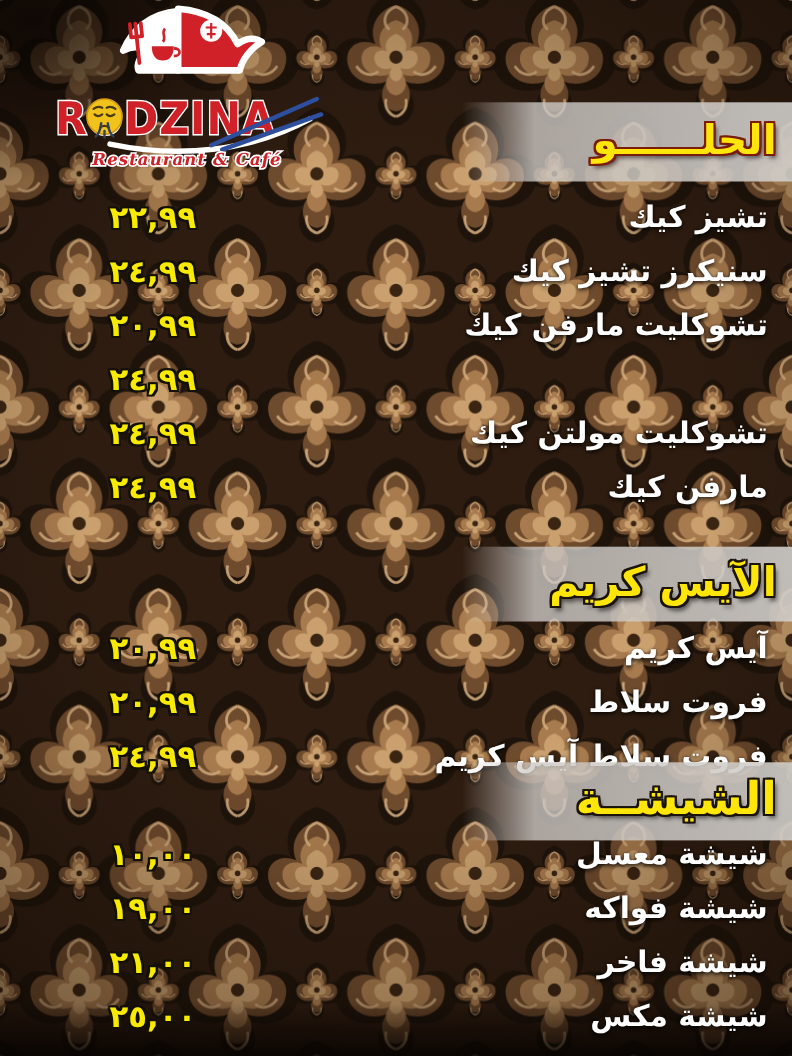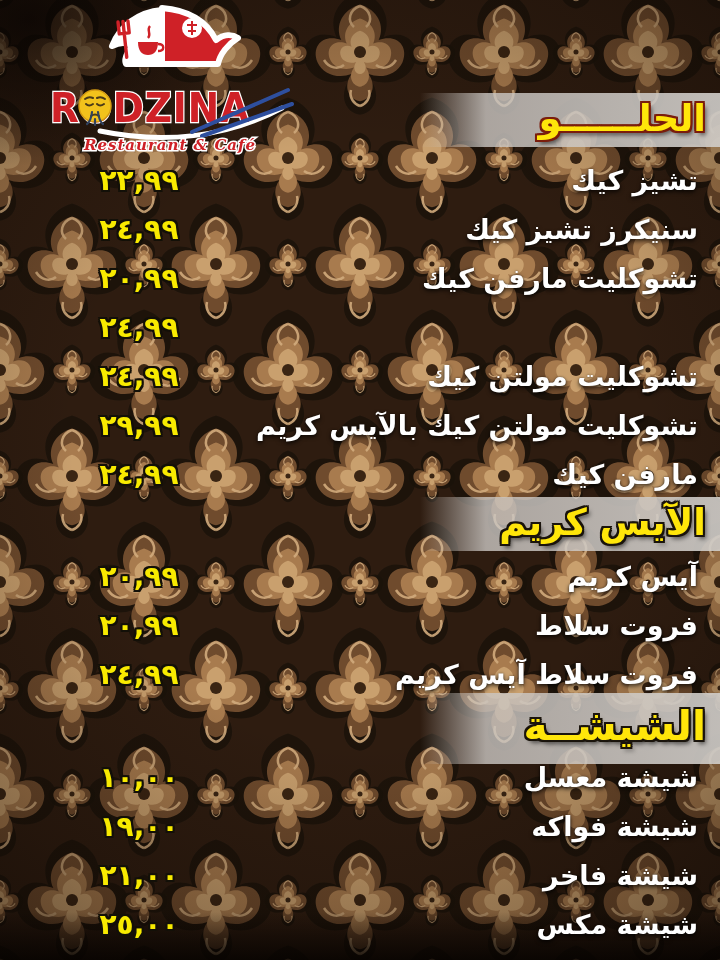--- a/index.html
+++ b/index.html
@@ -29,22 +29,22 @@
   
   .section{position:absolute;left:0;right:0;}
   #sec-sweets{top:93px;}
   #sec-icecream{top:497px;}
   #sec-shisha{top:693px;}
   .band{
     margin-left:420px;display:flex;align-items:center;justify-content:flex-end;
     padding-right:14px;box-sizing:border-box;
     background:linear-gradient(to right, rgba(203,199,195,0) 0%, rgba(203,199,195,.80) 22%, rgba(209,206,202,.90) 100%);
   }
-  #sec-sweets .band{height:54px;}
-  #sec-icecream .band{height:54px;}
+  #sec-sweets .band{height:72px;}
+  #sec-icecream .band{height:68px;}
   #sec-shisha .band{height:71px;}
   .band-title{
     direction:rtl;color:var(--header-text);font-weight:bold;font-size:37px;line-height:1;
     transform:translateY(-2px);
   }
   #sec-shisha .band-title{font-size:41px;}
   #sec-sweets .band-title{
     text-shadow:-2px 0 var(--header-outline-sweets),2px 0 var(--header-outline-sweets),
       0 -2px var(--header-outline-sweets),0 2px var(--header-outline-sweets),
       -2px -2px var(--header-outline-sweets),2px 2px var(--header-outline-sweets),
@@ -199,24 +199,20 @@
 
   <div class="row">
     <span class="price">٢٤,٩٩</span>
   </div>
 
   <div class="row">
     <span class="price">٢٤,٩٩</span>
     <span class="iname">تشوكليت مولتن كيك</span>
   </div>
 
-  <div class="row">
-    <span class="price">٢٩,٩٩</span>
-    <span class="iname">تشوكليت مولتن كيك  بالآيس كريم</span>
-  </div>
 
   <div class="row">
     <span class="price">٢٤,٩٩</span>
     <span class="iname">مارفن كيك</span>
   </div>
 </div>
   </div>
 
   <div class="section" id="sec-icecream">
     <div class="band">

